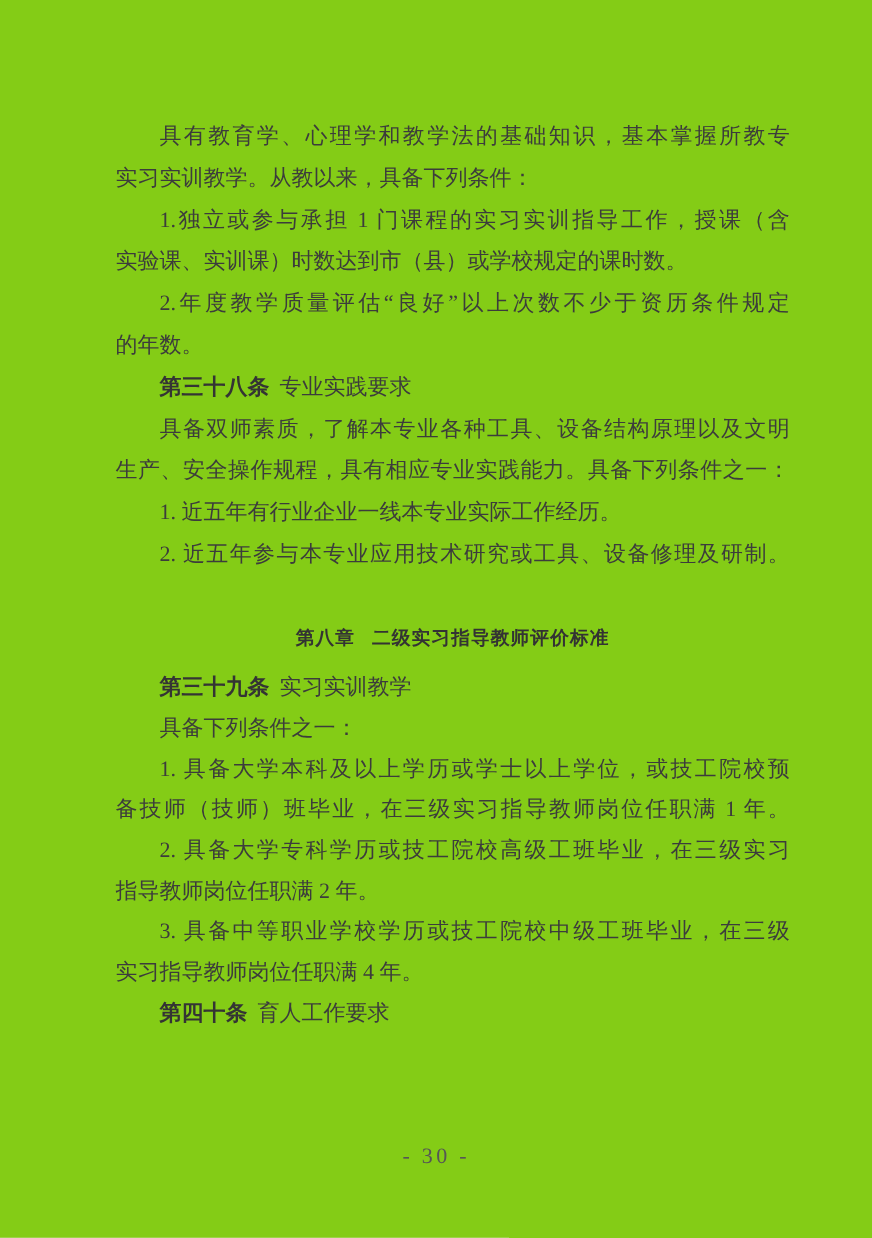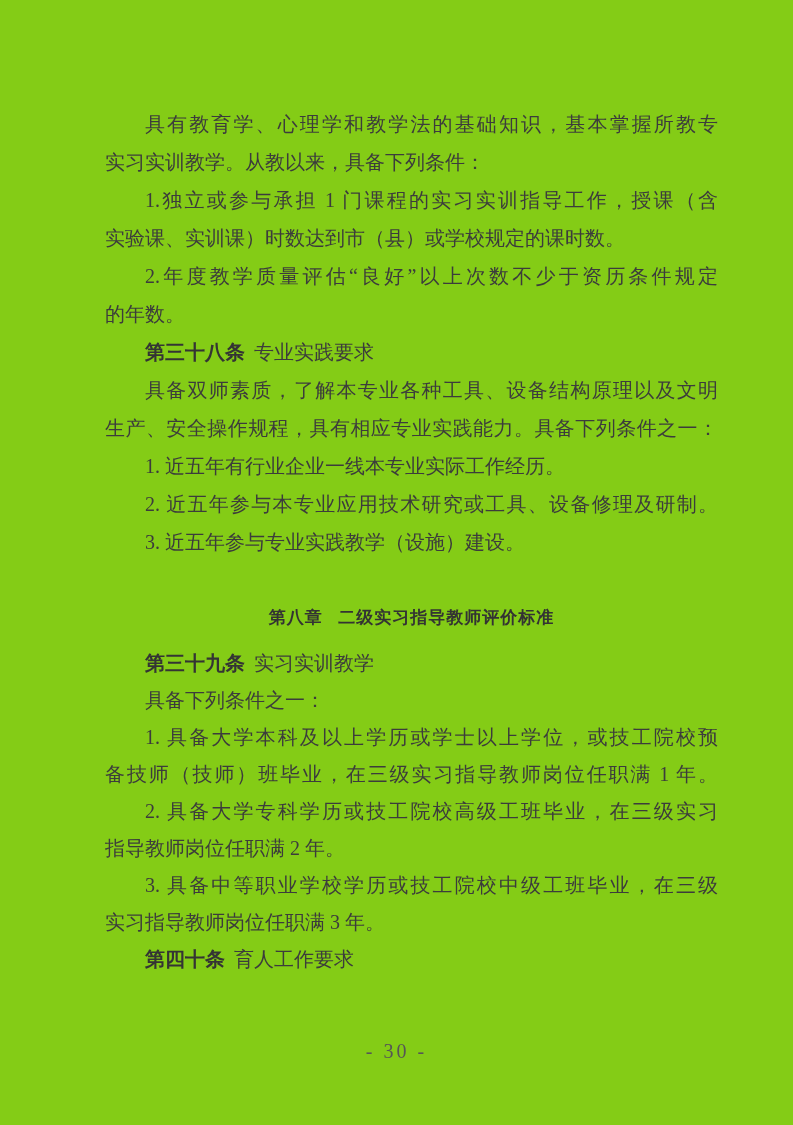--- a/index.html
+++ b/index.html
@@ -89,39 +89,38 @@
     <div class="line">的年数。</div>
 
     <div class="line ind article-heading">
       <span class="b">第三十八条</span><span>专业实践要求</span>
     </div>
 
     <div class="line ind just">具备双师素质，了解本专业各种工具、设备结构原理以及文明</div>
     <div class="line just">生产、安全操作规程，具有相应专业实践能力。具备下列条件之一：</div>
     <div class="line ind">1. 近五年有行业企业一线本专业实际工作经历。</div>
     <div class="line ind just">2. 近五年参与本专业应用技术研究或工具、设备修理及研制。</div>
-    <div class="line ind">3. 近五年参与专业实践教学（设施）建设。</div>
 
     <div class="chapter">
       <span class="num">第八章</span><span>二级实习指导教师评价标准</span>
     </div>
 
     <div class="sec3">
 
       <div class="line ind article-heading">
         <span class="b">第三十九条</span><span>实习实训教学</span>
       </div>
 
       <div class="line ind">具备下列条件之一：</div>
       <div class="line ind just">1. 具备大学本科及以上学历或学士以上学位，或技工院校预</div>
       <div class="line just">备技师（技师）班毕业，在三级实习指导教师岗位任职满 1 年。</div>
       <div class="line ind just">2. 具备大学专科学历或技工院校高级工班毕业，在三级实习</div>
       <div class="line">指导教师岗位任职满 2 年。</div>
       <div class="line ind just">3. 具备中等职业学校学历或技工院校中级工班毕业，在三级</div>
-      <div class="line">实习指导教师岗位任职满 3 年。</div>
+      <div class="line">实习指导教师岗位任职满 4 年。</div>
 
       <div class="line ind article-heading">
         <span class="b">第四十条</span><span>育人工作要求</span>
       </div>
     </div>
 
   </div>
 
   <div class="footer">- 30 -</div>
 </div>

